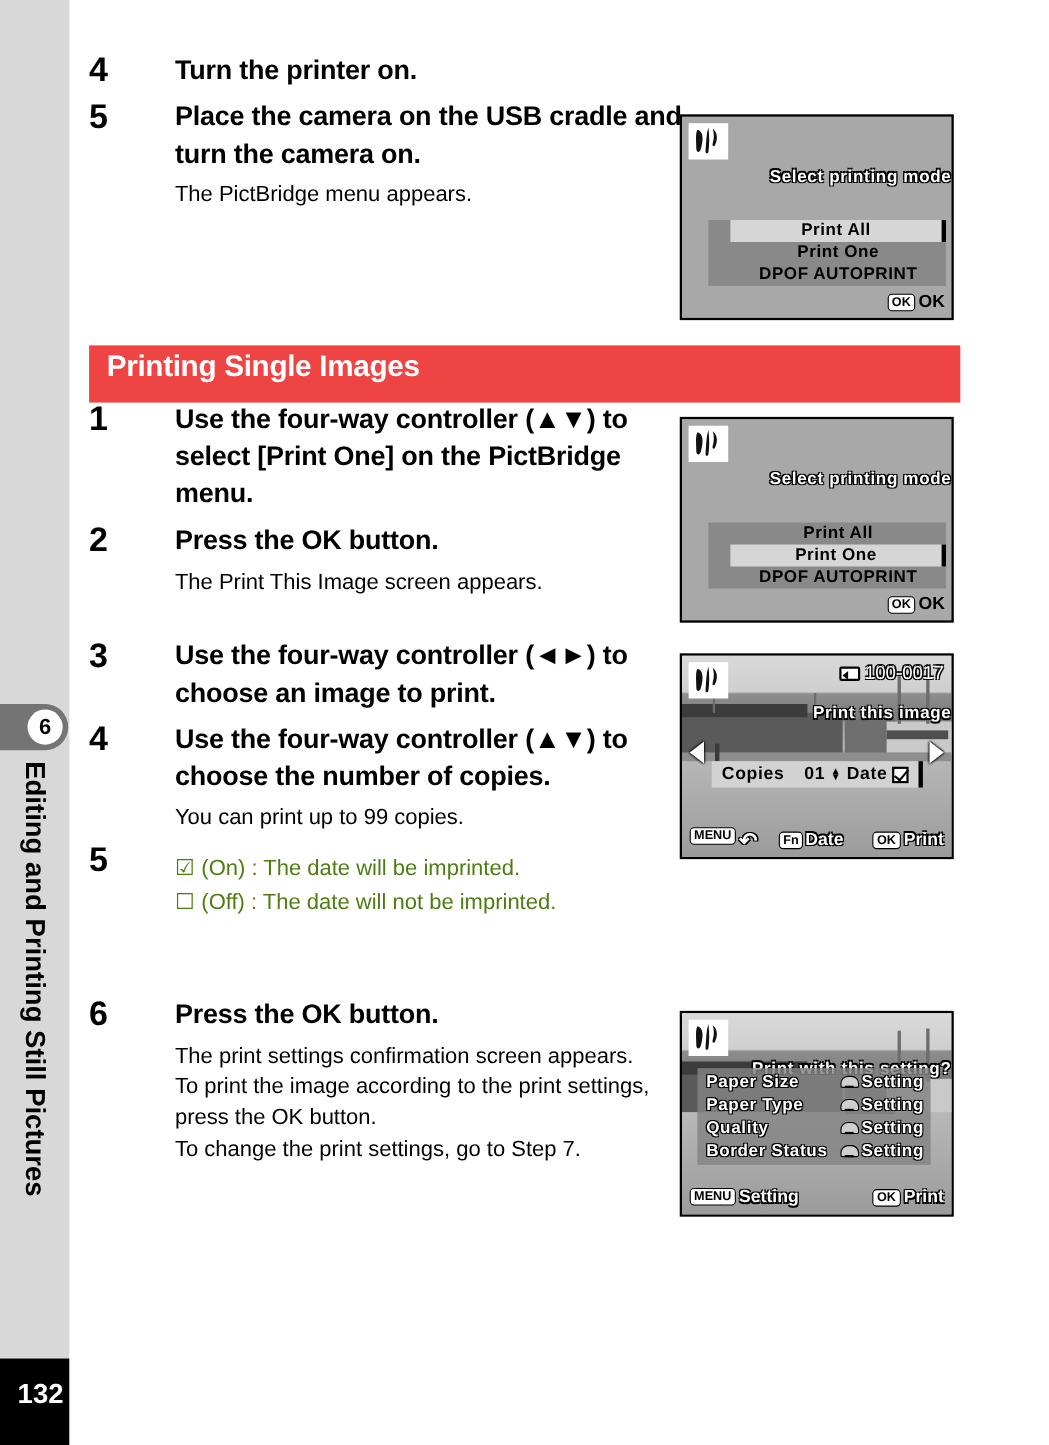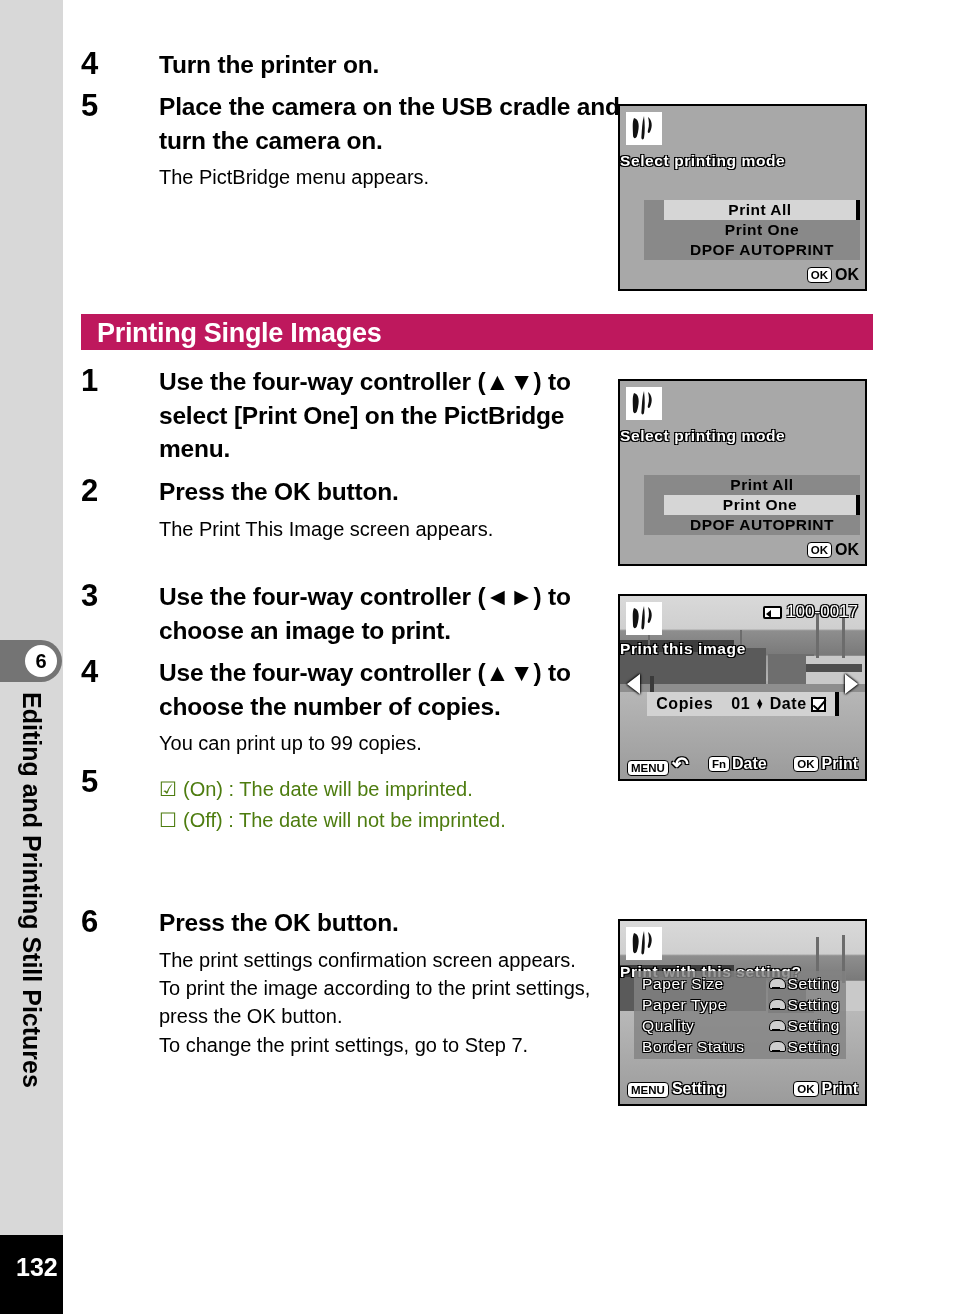--- a/index.html
+++ b/index.html
@@ -137,22 +137,22 @@
     display: inline-block;
     width: 24px;
   }
 
   
   #section-bar {
     position: absolute;
     left: 18px;
     top: 314px;
     width: 792px;
-    height: 36px;
-    background: #be185d;
+    height: 52px;
+    background: #ef4444;
   }
   #section-bar span {
     position: absolute;
     left: 16px;
     top: 4px;
     color: #ffffff;
     font-size: 27px;
     font-weight: bold;
     letter-spacing: -0.3px;
   }
@@ -173,21 +173,21 @@
     width: 36px;
     height: 33px;
     background: #ffffff;
     overflow: hidden;
   }
   .lcd-title {
     position: absolute;
     left: 0;
     top: 0;
     width: 100%;
-    text-align: left;
+    text-align: right;
     font-size: 15.5px;
     font-weight: bold;
     color: #ffffff;
     letter-spacing: 0.6px;
     text-shadow:
       -1.2px -1.2px 0 #000, 1.2px -1.2px 0 #000,
       -1.2px  1.2px 0 #000, 1.2px  1.2px 0 #000;
   }
   .menu-group {
     position: absolute;
@@ -352,21 +352,21 @@
     transform: rotate(40deg);
   }
   .bottom-bar {
     position: absolute;
     left: 0; bottom: 0;
     width: 100%;
     height: 30px;
     display: flex;
     align-items: center;
   }
-  .bb-left { position: absolute; left: 7px; display: flex; align-items: flex-end; gap: 3px; }
+  .bb-left { position: absolute; left: 7px; display: flex; align-items: flex-start; gap: 3px; }
   .bb-mid  { position: absolute; left: 88px; display: flex; align-items: center; gap: 2px; }
   .bb-right{ position: absolute; right: 7px; display: flex; align-items: center; gap: 3px; }
   .back-arrow {
     font-size: 20px;
     font-weight: bold;
     color: #fff;
     text-shadow:
       -1.2px -1.2px 0 #000, 1.2px -1.2px 0 #000,
       -1.2px  1.2px 0 #000, 1.2px  1.2px 0 #000;
   }
@@ -380,21 +380,21 @@
     height: 88px;
     background: rgba(130,130,130,0.82);
     padding: 2px 0 0 0;
     box-sizing: border-box;
   }
   .settings-row {
     height: 21px;
     display: flex;
     align-items: center;
     font-size: 15.5px;
-    font-weight: normal;
+    font-weight: bold;
     color: #fff;
     letter-spacing: 0.6px;
     text-shadow:
       -1.1px -1.1px 0 #000, 1.1px -1.1px 0 #000,
       -1.1px  1.1px 0 #000, 1.1px  1.1px 0 #000;
   }
   .settings-row .lbl { margin-left: 8px; flex: 1; }
   .settings-row .val { margin-right: 6px; display: flex; align-items: center; gap: 2px; }
   .printer-icon {
     width: 17px; height: 11px;

